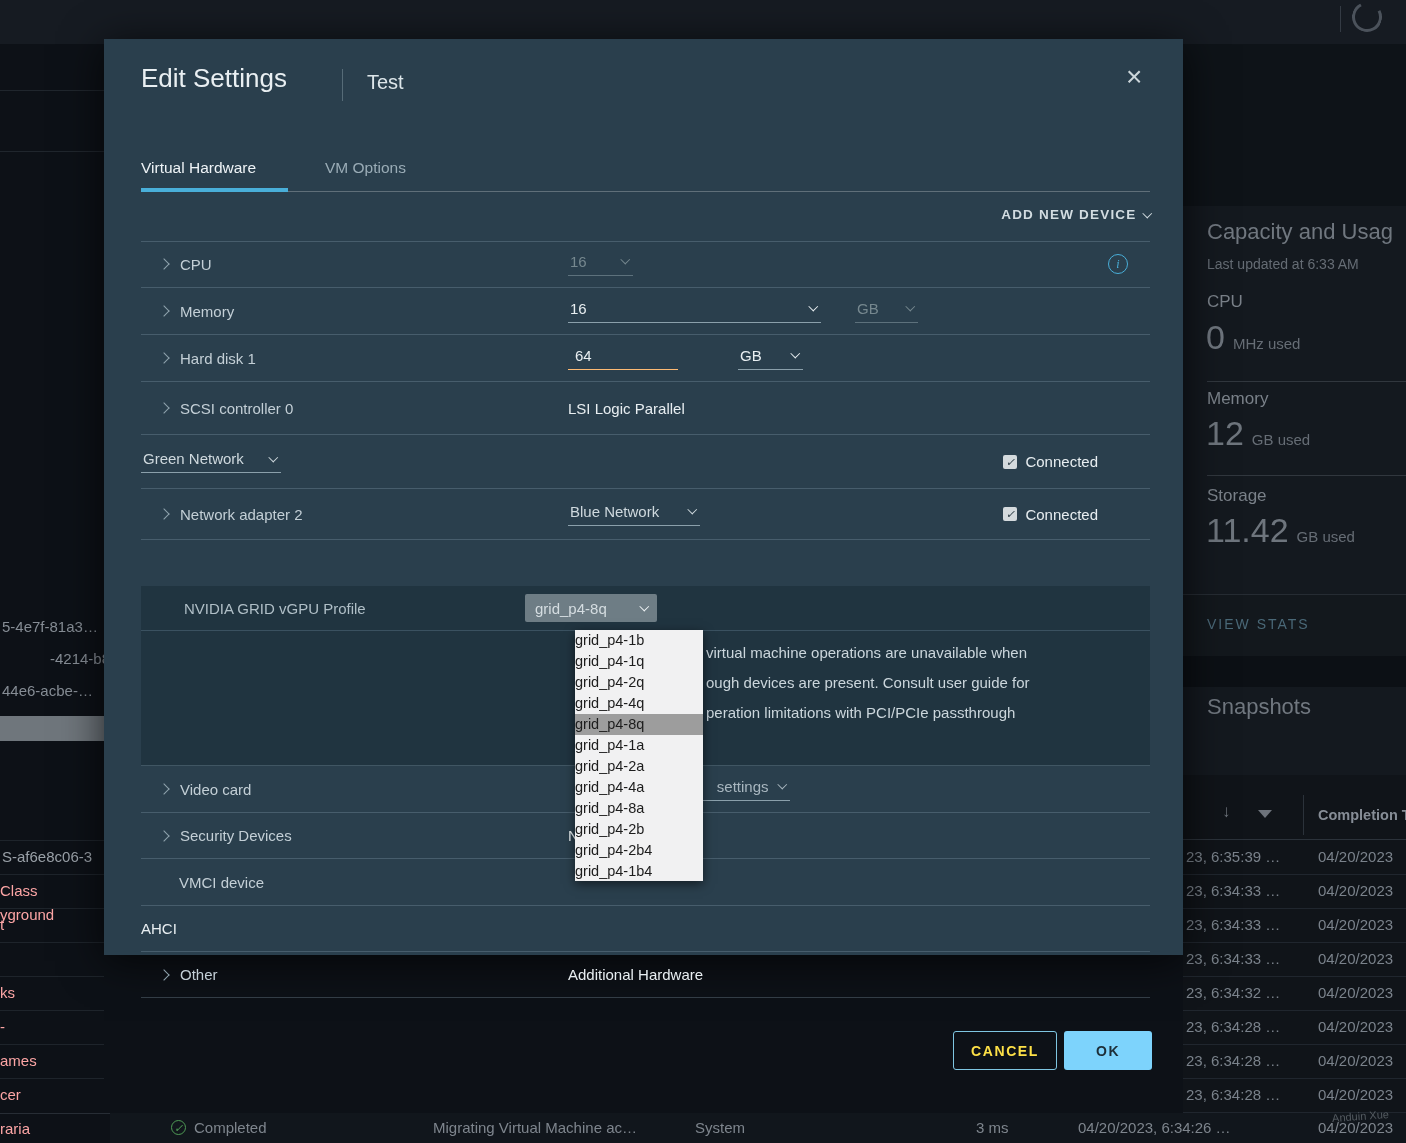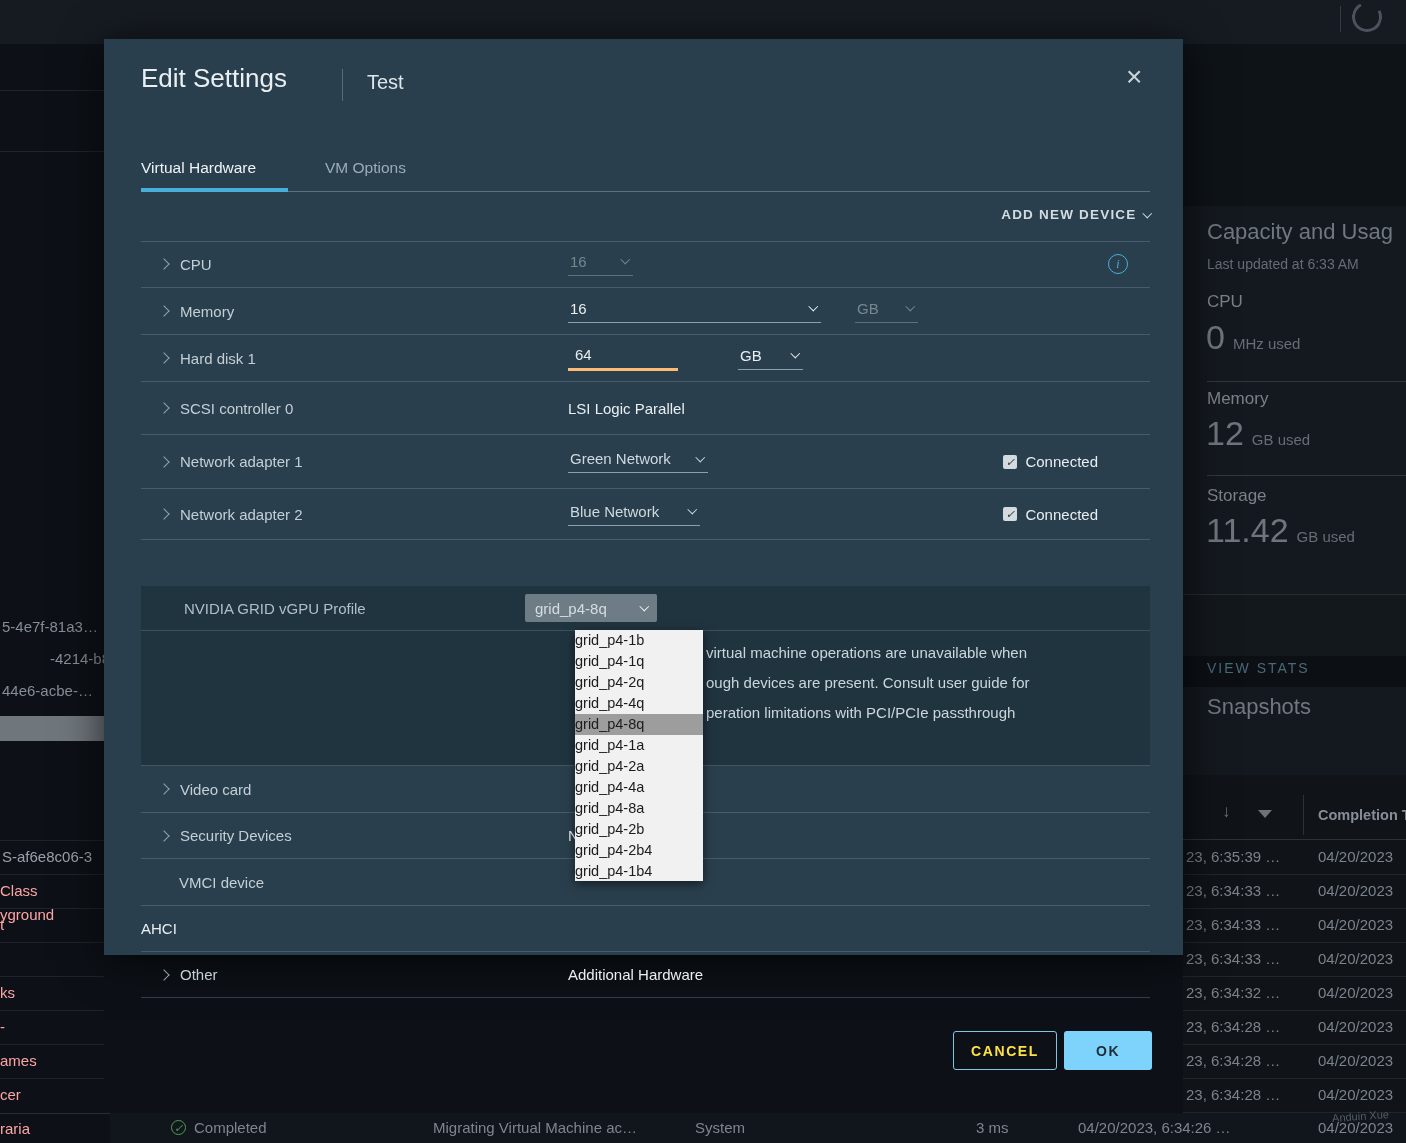--- a/index.html
+++ b/index.html
@@ -30,21 +30,21 @@
   .lrowline{position:absolute;left:0;width:104px;height:1px;background:#1e242b;}
   #bottomrow{position:absolute;left:110px;top:1113px;width:1296px;height:30px;background:#11161c;
              color:#7e858d;font-size:15px;}
   #bottomrow span{position:absolute;top:0;line-height:30px;white-space:nowrap;}
   .gcheck{position:absolute;left:61px;top:7px;width:15px;height:15px;border:1.5px solid #4f9b55;
           border-radius:50%;color:#4f9b55;font-size:11px;line-height:15px;text-align:center;box-sizing:border-box;}
   .gcheck::after{content:"✓";}
   #watermark{position:absolute;left:1332px;top:1110px;font-size:11px;color:#5a6167;transform:rotate(-4deg);opacity:.9;z-index:6;}
   .funnel{position:absolute;width:0;height:0;border-left:7px solid transparent;border-right:7px solid transparent;
           border-top:8px solid #6d737b;}
-  #viewstats{color:#4a6877;font-size:14px;letter-spacing:2px;font-weight:500;margin-top:44px;}
+  #viewstats{color:#4a6877;font-size:14px;letter-spacing:2px;font-weight:500;}
 
   
   #dialog{position:absolute;left:104px;top:39px;width:1079px;height:916px;background:#2a3f4d;
           box-shadow:0 6px 40px rgba(0,0,0,.7);z-index:10;}
   #dlg-title{position:absolute;left:37px;top:24px;width:160px;font-size:26px;line-height:31px;color:#e9eff2;}
   #dlg-vm{position:absolute;left:263px;top:32px;font-size:20px;color:#dde6ea;}
   #dlg-close{position:absolute;left:1022px;top:22px;width:24px;font-size:28px;font-weight:300;color:#ccd6da;cursor:pointer;}
   .tab{position:absolute;top:120px;font-size:15.5px;}
   #tab-underline{position:absolute;left:37px;top:149px;width:147px;height:4px;background:#49afd9;}
   #addnew{position:absolute;right:33px;top:168px;display:flex;align-items:center;gap:7px;color:#d2dce1;
@@ -55,21 +55,21 @@
   .chev.sm{width:5.5px;height:5.5px;border-width:1.7px;}
   .hwrow{position:absolute;left:37px;width:1009px;display:flex;align-items:center;box-sizing:border-box;
          border-bottom:1px solid rgba(134,160,175,.32);color:#c3cfd6;font-size:15px;}
   .rname{display:flex;align-items:center;gap:12px;padding-left:19px;width:427px;box-sizing:border-box;color:#c3cfd6;}
   .rname .chev{color:#8fa3ad;}
   .noexp{padding-left:38px;}
   .rval{display:flex;align-items:center;flex:1;color:#e8eef1;}
   .sel{display:inline-flex;align-items:center;justify-content:space-between;border-bottom:1px solid #8ba0ab;
        padding:0 5px 5px 2px;box-sizing:border-box;color:#cfd9de;}
   .sel.dis{color:#76888f;border-bottom-color:#5d717c;}
-  .inp{display:inline-block;border-bottom:3px solid #fdba74;padding:0 2px 5px 2px;box-sizing:border-box;color:#e8eef1;}
+  .inp{display:inline-block;border-bottom:1px solid #fdba74;padding:0 2px 5px 2px;box-sizing:border-box;color:#e8eef1;}
   .info{width:18px;height:18px;border:1px solid #49afd9;border-radius:50%;color:#49afd9;font-size:12px;
         display:flex;align-items:center;justify-content:center;margin-left:auto;margin-right:22px;
         font-family:"Liberation Serif",serif;font-style:italic;}
   .cbwrap{margin-left:auto;margin-right:52px;display:flex;align-items:center;gap:8px;color:#e8eef1;}
   .cb{width:14px;height:14px;background:#d4dadd;border-radius:2px;font-size:11px;line-height:14px;
       text-align:center;color:#273740;}
   .cb::after{content:"✓";}
   .hwrow.hl{background:#d9e4ea;color:#26343c;border-bottom:none;}
   .hwrow.hl .rname,.hwrow.hl .rval{color:#26343c;}
   .hwrow.hl .rname .chev{color:#26343c;}
@@ -276,24 +276,20 @@
     <div class="rname">
         <i class="chev cr"></i>
         <span>SCSI controller 0</span>
       </div>
     <div class="rval">
         <span>LSI Logic Parallel</span>
       </div>
   </div>
 
   <div class="hwrow" style="top:396px;height:54px;">
-    <div class="rname">
-        <i class="chev cr"></i>
-        <span>Network adapter 1</span>
-      </div>
     <div class="rval">
       <span class="sel" style="width:140px;">
           <span>Green Network</span>
           <i class="chev cd sm"></i>
         </span>
       <span class="cbwrap">
           <i class="cb"></i>
           <span>Connected</span>
         </span>
     </div>
@@ -327,20 +323,26 @@
     </div>
     <span class="warnline" style="top:58px;">virtual machine operations are unavailable when</span>
     <span class="warnline" style="top:88px;">ough devices are present. Consult user guide for</span>
     <span class="warnline" style="top:118px;">peration limitations with PCI/PCIe passthrough</span>
   </div>
 
   <div class="hwrow" style="top:727px;height:47px;">
     <div class="rname">
         <i class="chev cr"></i>
         <span>Video card</span>
+      </div>
+    <div class="rval">
+        <span class="sel" style="width:184px;margin-left:38px;justify-content:flex-end;gap:10px;color:#a8b6bf;">
+          <span>settings</span>
+          <i class="chev cd sm"></i>
+        </span>
       </div>
   </div>
 
   <div class="hwrow" style="top:774px;height:46px;">
     <div class="rname">
         <i class="chev cr"></i>
         <span>Security Devices</span>
       </div>
     <div class="rval">
         <span>N</span>

